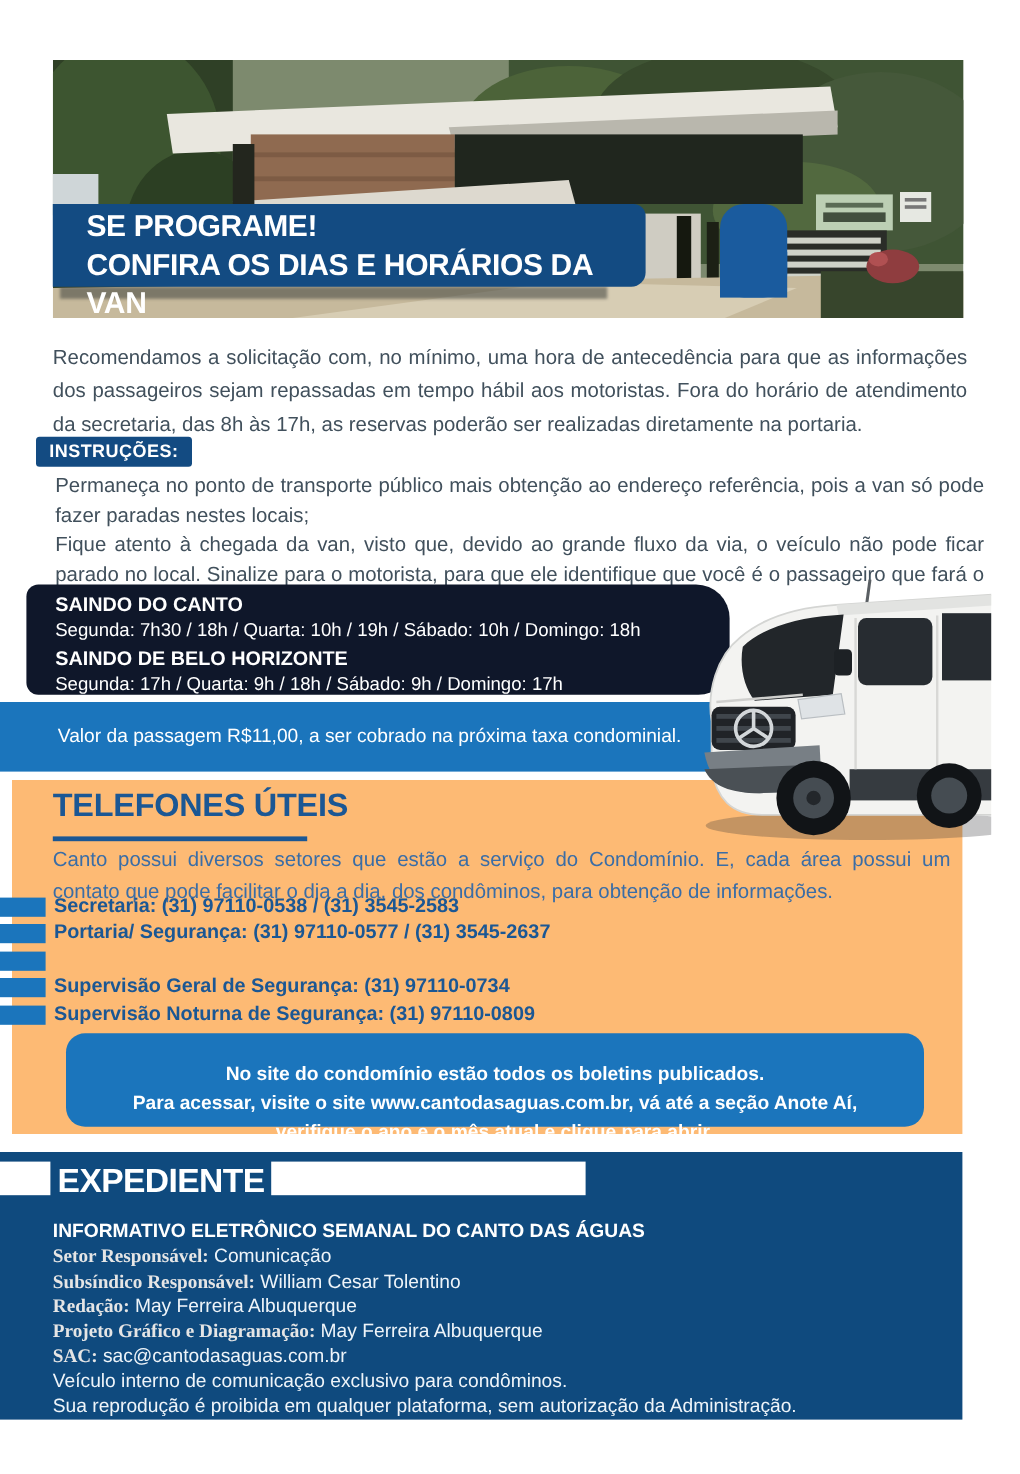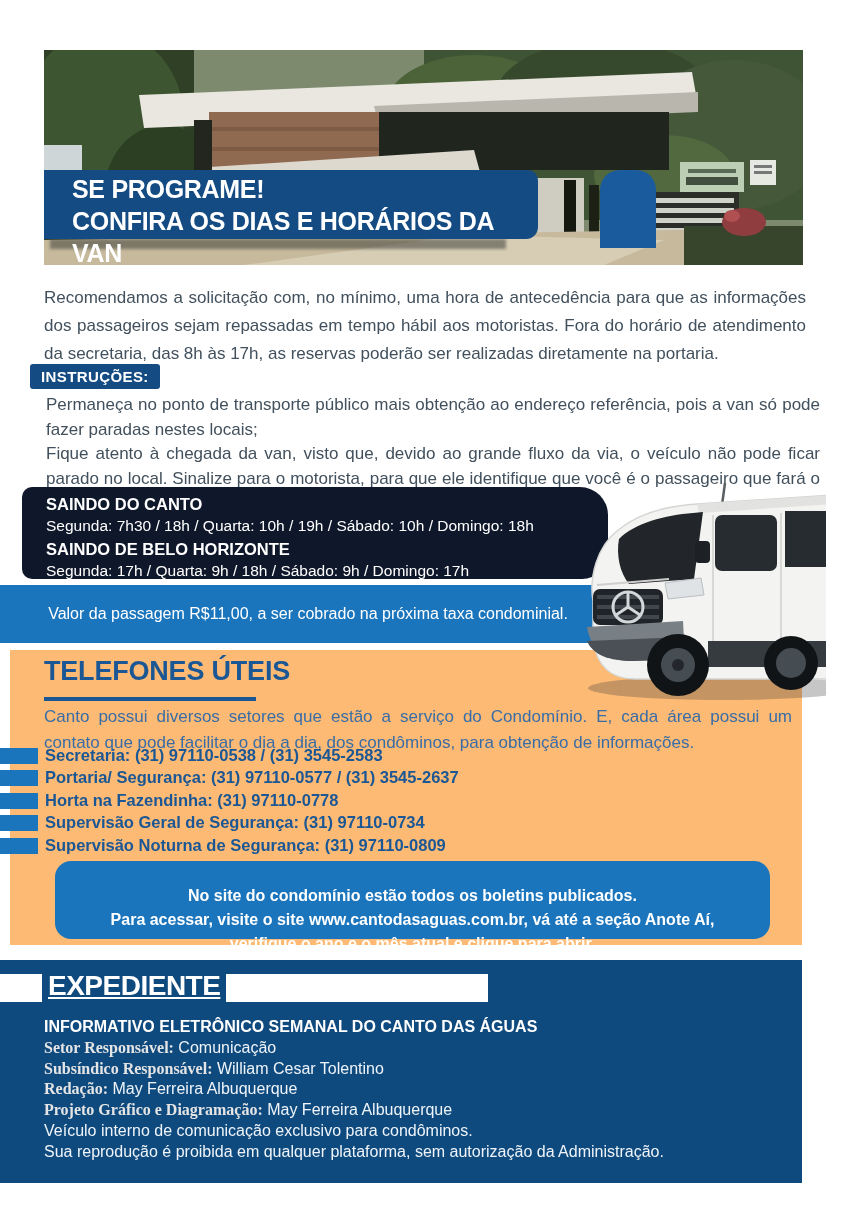--- a/index.html
+++ b/index.html
@@ -57,21 +57,21 @@
   .phone-row .txt{margin-left:35px;font-weight:bold;font-size:16.5px;color:#1b5794;white-space:nowrap;}
   .r1{top:96px;}.r2{top:118px;}.r3{top:141px;}.r4{top:163px;}.r5{top:186px;}
   .site-box{
     position:absolute;left:45px;top:211px;width:715px;height:78px;background:#1b75bc;
     border-radius:16px;color:#fff;font-weight:bold;font-size:16px;line-height:24px;
     text-align:center;box-sizing:border-box;padding-top:23px;
   }
 
   
   .footer{left:0;top:960px;width:802px;height:223px;background:#0f4a7e;color:#fff;z-index:1;}
-  .exp-row{position:absolute;left:0;top:8px;display:flex;align-items:flex-end;height:34px;text-decoration:underline;}
+  .exp-row{position:absolute;left:0;top:8px;display:flex;align-items:flex-start;height:34px;}
   .exp-bar-l{width:42px;height:28px;background:#fff;}
   .exp-title{font-size:28px;font-weight:bold;margin:0 6px;letter-spacing:-0.5px;}
   .exp-bar-r{width:262px;height:28px;background:#fff;}
   .credits{position:absolute;left:44px;top:57px;font-size:16px;line-height:20.8px;color:#eef4f9;}
   .cred-heading{font-weight:bold;color:#ffffff;}
   .cred-line b{color:#e5e5e5;font-family:Liberation Serif, serif;}
 </style>
 </head>
 <body>
 
@@ -194,21 +194,20 @@
     <div class="phone-row r1">
       <div class="bar"></div>
       <div class="txt">Secretaria: (31) 97110-0538 / (31) 3545-2583</div>
     </div>
     <div class="phone-row r2">
       <div class="bar"></div>
       <div class="txt">Portaria/ Segurança: (31) 97110-0577 / (31) 3545-2637</div>
     </div>
     <div class="phone-row r3">
       <div class="bar"></div>
-      <div class="txt">Horta na Fazendinha: (31) 97110-0778</div>
     </div>
     <div class="phone-row r4">
       <div class="bar"></div>
       <div class="txt">Supervisão Geral de Segurança: (31) 97110-0734</div>
     </div>
     <div class="phone-row r5">
       <div class="bar"></div>
       <div class="txt">Supervisão Noturna de Segurança: (31) 97110-0809</div>
     </div>
 
@@ -224,18 +223,19 @@
       <div class="exp-bar-l"></div>
       <div class="exp-title">EXPEDIENTE</div>
       <div class="exp-bar-r"></div>
     </div>
     <div class="credits">
       <div class="cred-heading">INFORMATIVO ELETRÔNICO SEMANAL DO CANTO DAS ÁGUAS</div>
       <div class="cred-line"><b>Setor Responsável:</b><span> Comunicação</span></div>
       <div class="cred-line"><b>Subsíndico Responsável:</b><span> William Cesar Tolentino</span></div>
       <div class="cred-line"><b>Redação:</b><span> May Ferreira Albuquerque</span></div>
       <div class="cred-line"><b>Projeto Gráfico e Diagramação:</b><span> May Ferreira Albuquerque</span></div>
+      <div class="cred-line"><b>SAC:</b><span> sac@cantodasaguas.com.br</span></div>
       <div class="cred-line"><b></b><span>Veículo interno de comunicação exclusivo para condôminos.</span></div>
       <div class="cred-line"><b></b><span>Sua reprodução é proibida em qualquer plataforma, sem autorização da Administração.</span></div>
     </div>
   </div>
 
 </div>
 
 </body></html>

